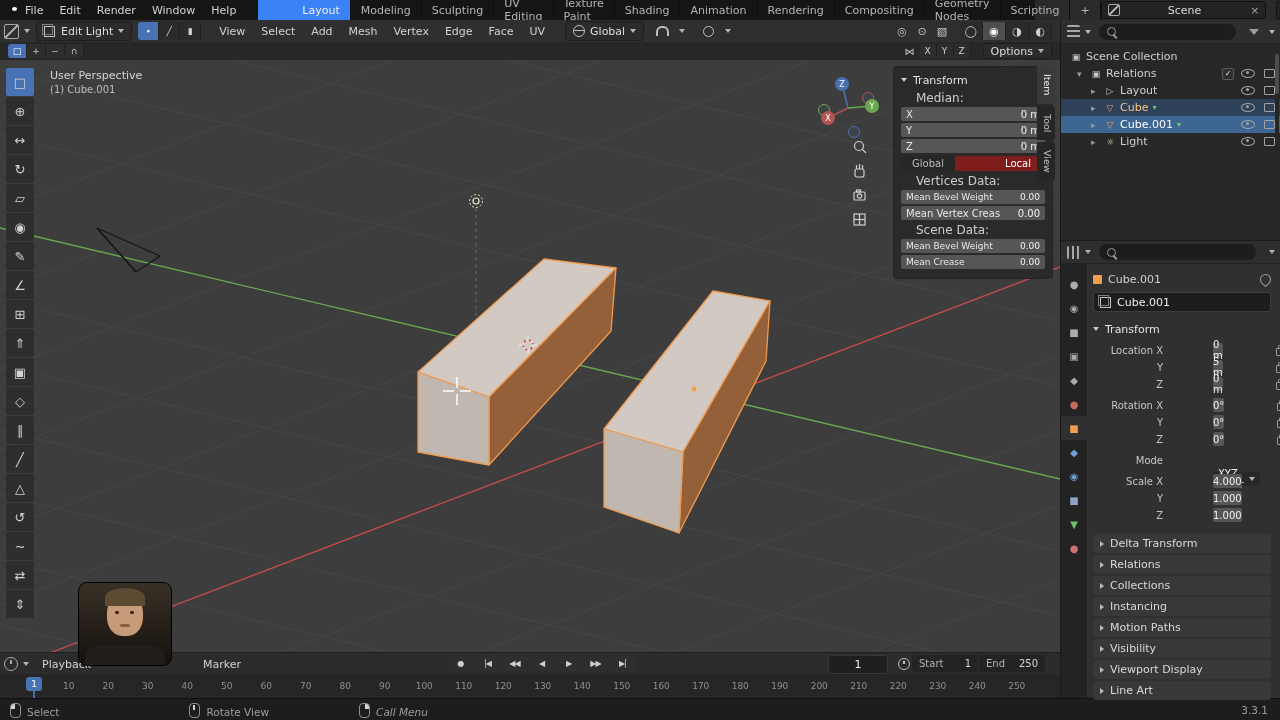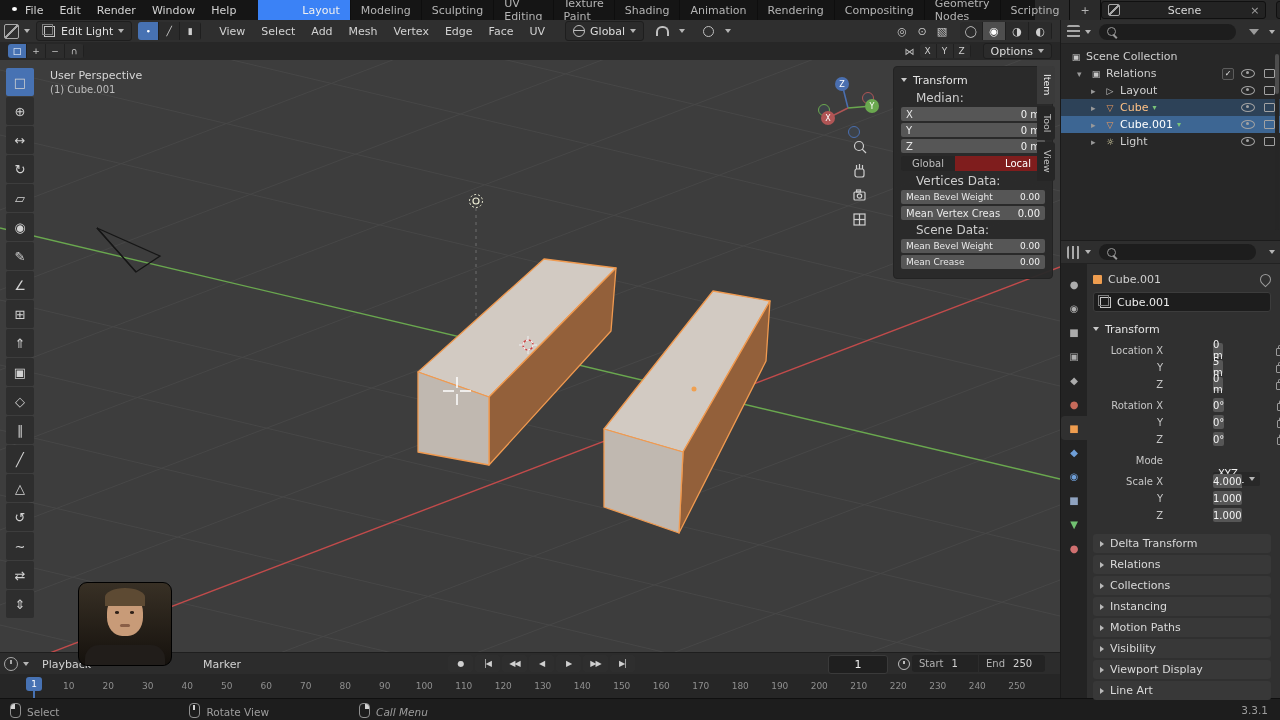--- a/index.html
+++ b/index.html
@@ -91,21 +91,21 @@
   .np-tab{writing-mode:vertical-rl;background:#262626;color:#c2c2c2;font-size:9.5px;padding:8px 2px;border-radius:0 3px 3px 0;text-align:center;}
   .np-tab.active{background:#3a3a3a;color:#efefef;}
   
   #timeline{left:0;top:652px;width:1060px;height:22px;background:#2c2c2c;border-top:1px solid #1e1e1e;}
   .tbtn{min-width:21px;height:17px;background:#2e2e2e;border-radius:2px;display:flex;align-items:center;justify-content:center;font-size:8px;color:#d0d0d0;letter-spacing:-1px;padding:0 2px;}
   #ruler{left:0;top:674px;width:1060px;height:24px;background:#262626;border-bottom:1px solid #161616;}
   .tick{display:inline-block;width:39.5px;text-align:center;color:#8f8f8f;font-size:9px;}
   #playhead-badge{left:26px;top:3px;width:16px;height:14px;background:#4772b3;border-radius:3px;color:#fff;font-size:9px;display:flex;align-items:center;justify-content:center;}
   #playhead-line{left:33px;top:17px;width:2px;height:7px;background:#4772b3;}
   .frame-field{background:#1f1f1f;border:1px solid #3a3a3a;border-radius:3px;height:17px;display:flex;align-items:center;justify-content:center;color:#f0f0f0;}
-  .range-seg{display:flex;align-items:center;justify-content:flex-start;background:#232323;height:17px;padding:0 7px;font-size:10px;}
+  .range-seg{display:flex;align-items:center;justify-content:space-between;background:#232323;height:17px;padding:0 7px;font-size:10px;}
   .range-seg .lbl{color:#b2b2b2;margin-right:8px;}
   .clock-icon{width:10px;height:10px;border:1px solid #bdbdbd;border-radius:50%;position:relative;display:inline-block;}
   .clock-icon::after{content:"";position:absolute;left:4px;top:1.5px;width:1.5px;height:3.5px;background:#bdbdbd;}
   
   #statusbar{left:0;top:698px;width:1280px;height:22px;background:#1d1d1d;border-top:1px solid #101010;color:#9e9e9e;font-size:10.5px;}
   
   #right-col{left:1060px;top:20px;width:220px;height:678px;background:#303030;border-left:1px solid #1a1a1a;}
   #ol-header{left:0;top:0;width:220px;height:24px;background:#2e2e2e;border-bottom:1px solid #222;display:flex;align-items:center;padding:0 6px;box-sizing:border-box;}
   #outliner{left:0;top:24px;width:220px;height:196px;background:#272727;padding-top:4px;box-sizing:border-box;}
   .ol-row{position:relative;display:flex;align-items:center;height:17px;padding-left:8px;color:#cfcfcf;}

